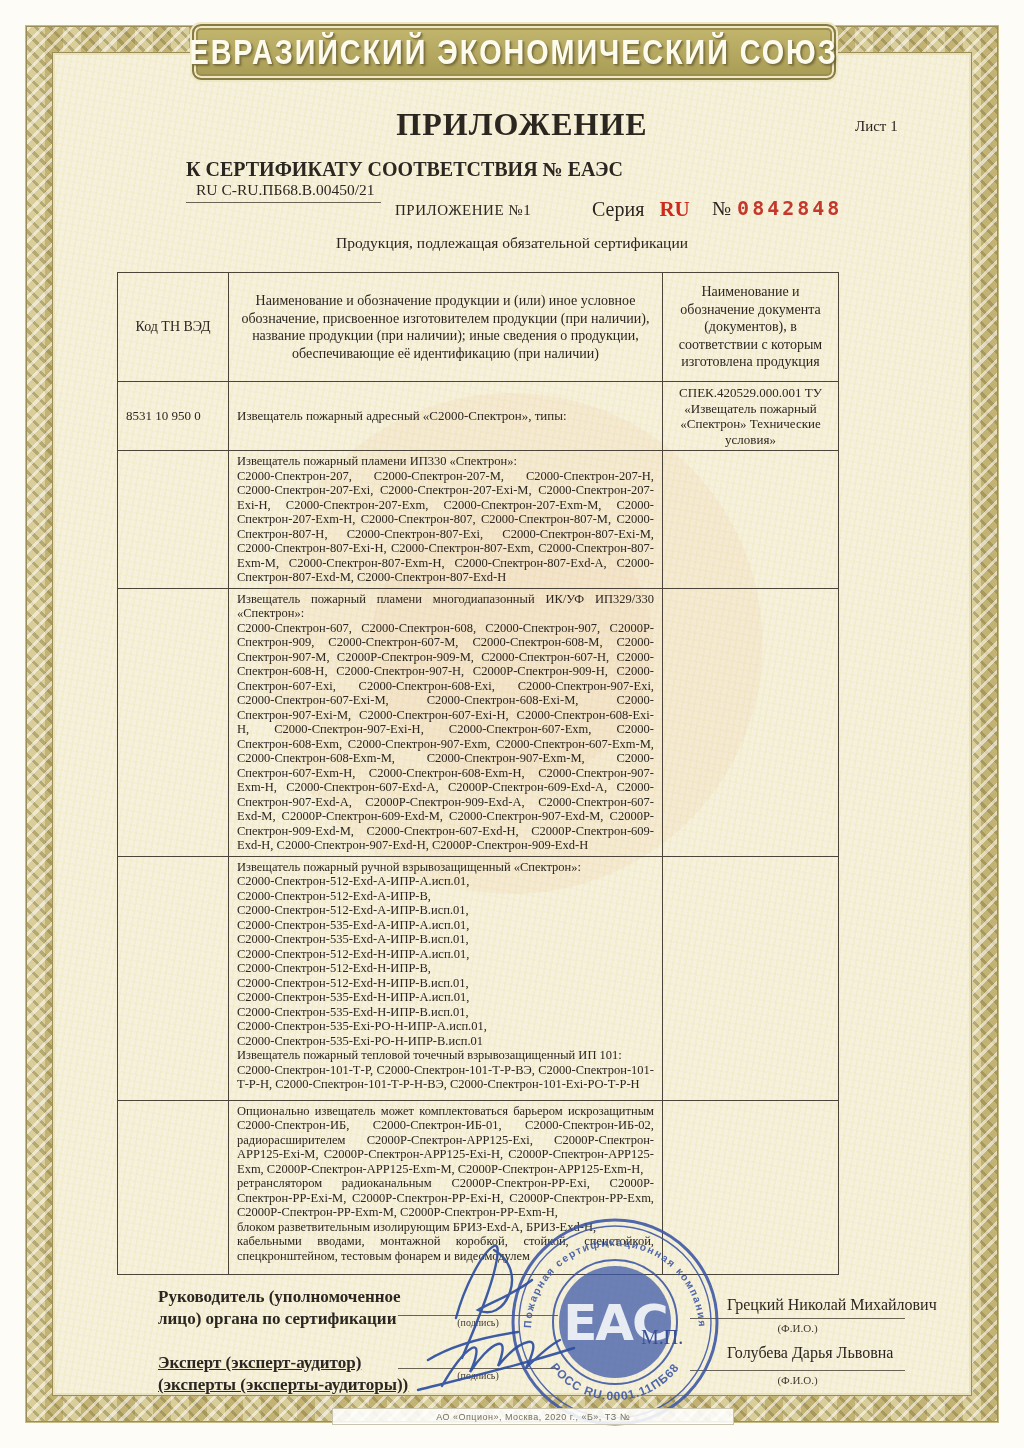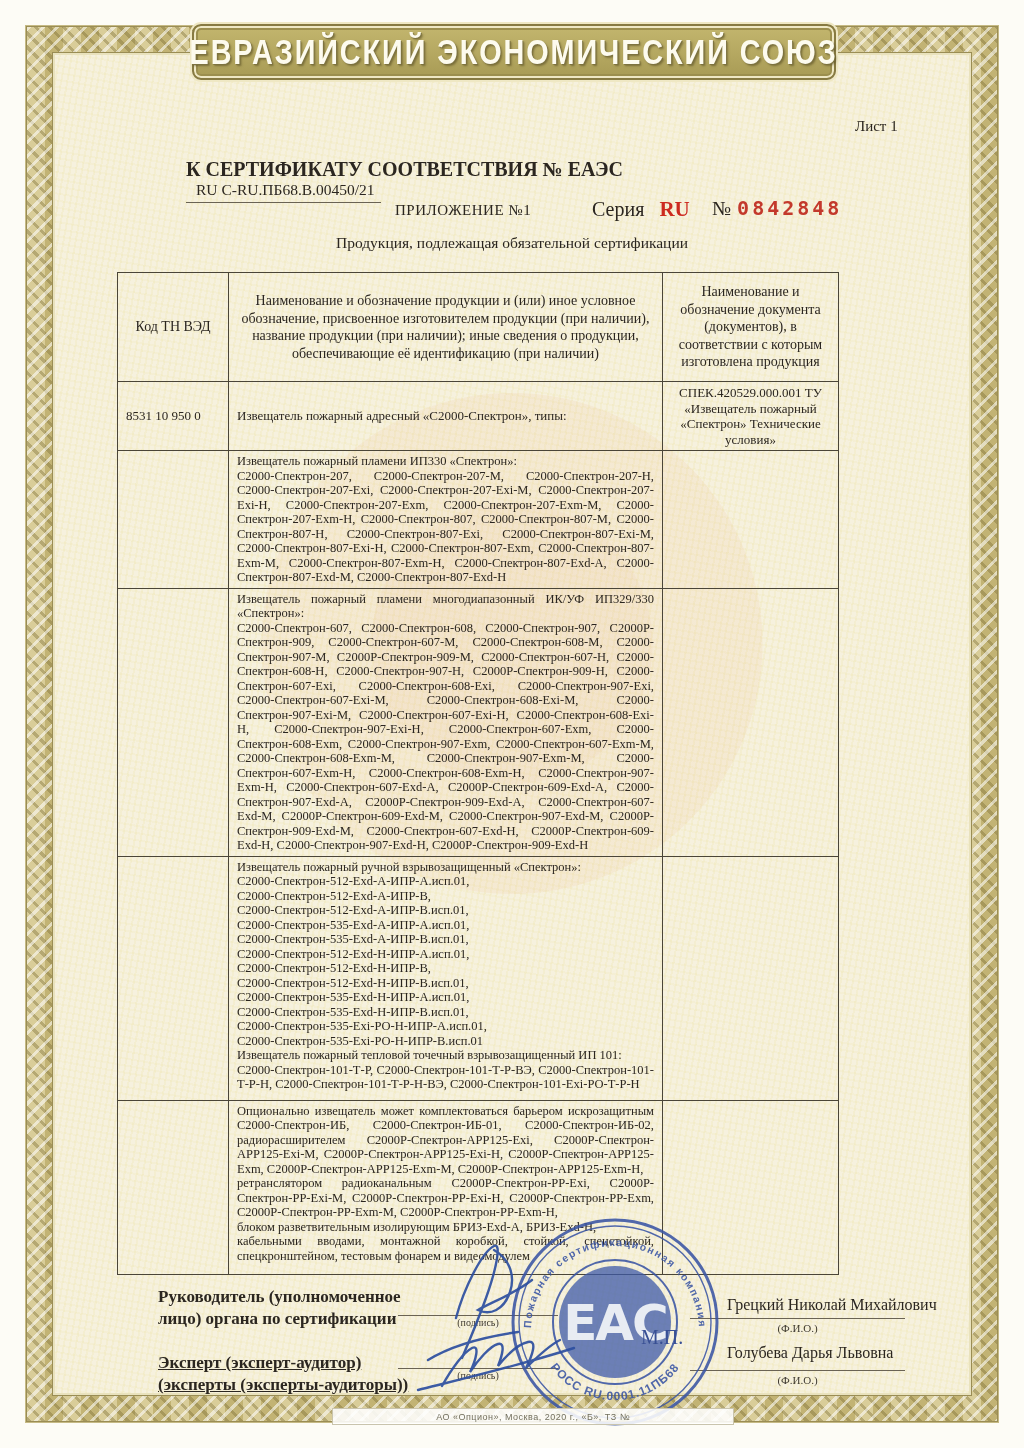--- a/index.html
+++ b/index.html
@@ -82,20 +82,21 @@
 <body>
 
 <div class="page">
   <div class="band"></div>
   <div class="inner"></div>
 
   <div class="banner">
     <span>ЕВРАЗИЙСКИЙ ЭКОНОМИЧЕСКИЙ СОЮЗ</span>
   </div>
 
+  <div class="abs title">ПРИЛОЖЕНИЕ</div>
   <div class="abs sheet">Лист 1</div>
 
   <div class="abs subtitle-row">
     <span class="subtitle">К СЕРТИФИКАТУ СООТВЕТСТВИЯ № ЕАЭС</span>
     <span class="certno">RU С-RU.ПБ68.В.00450/21</span>
   </div>
 
   <div class="abs row2">
     <span class="appendix">ПРИЛОЖЕНИЕ №1</span>
     <span class="series">

